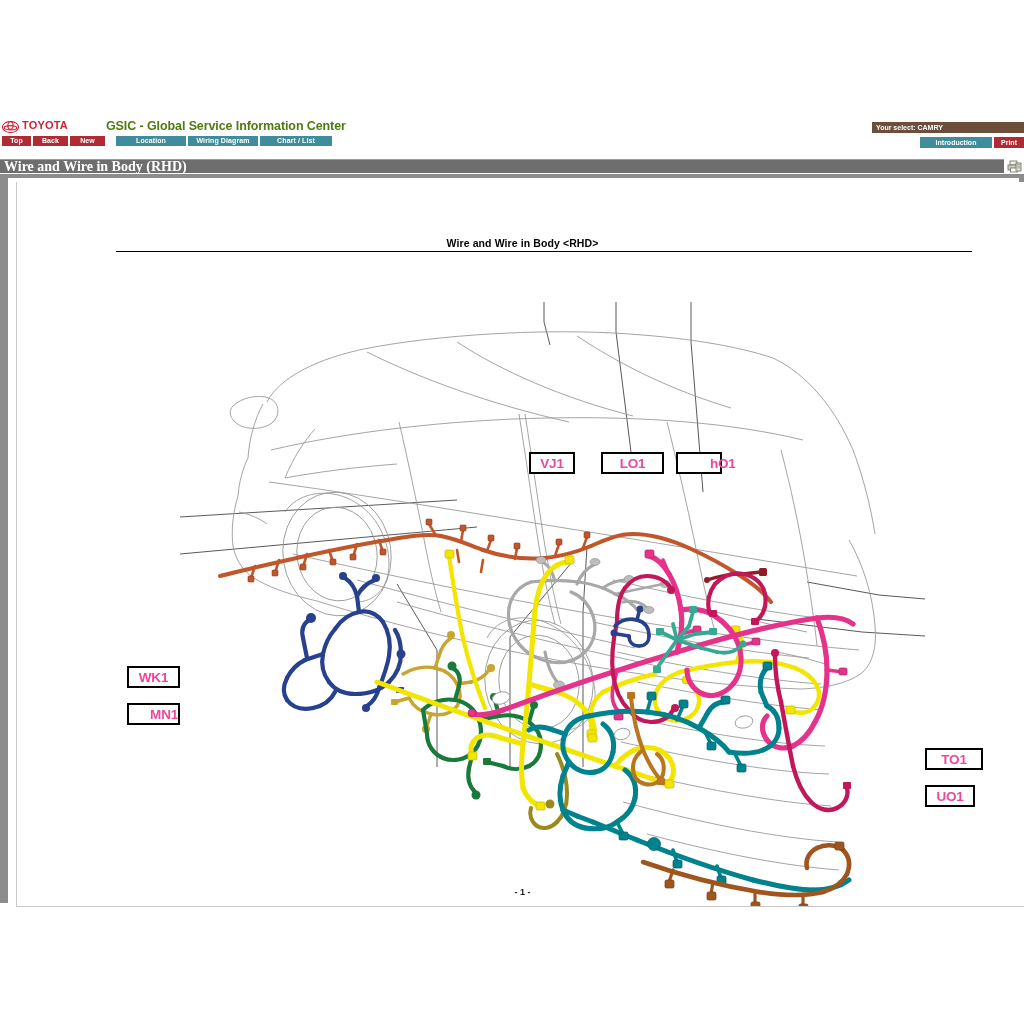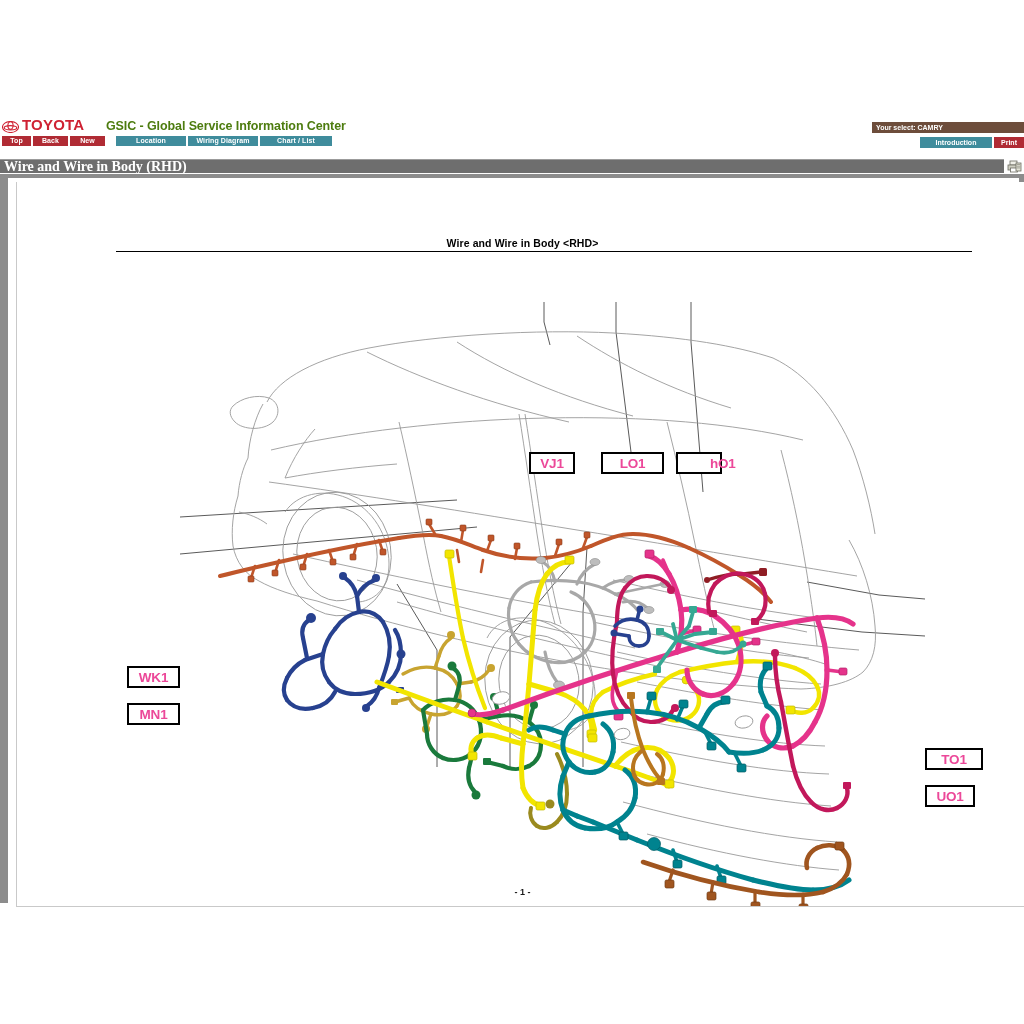--- a/index.html
+++ b/index.html
@@ -30,21 +30,21 @@
     left: 2px; top: 3px;
     display: flex;
     align-items: center;
     gap: 3px;
   }
   .toyota-mark {
     width: 17px; height: 12px;
     position: relative;
   }
   .toyota-wordmark {
-    font-size: 15px;
+    font-size: 11px;
     font-weight: bold;
     color: #cf2233;
     letter-spacing: 0.2px;
     line-height: 12px;
   }
 
   .gsic-title {
     position: absolute;
     left: 106px; top: 3px;
     font-size: 12.5px;
@@ -791,21 +791,21 @@
           </g>
 
         </svg>
       </div>
 
       <div class="callout-box" style="left:512px;top:270px;width:46px;">VJ1</div>
       <div class="callout-box" style="left:584px;top:270px;width:63px;">LO1</div>
       <div class="callout-box" style="left:659px;top:270px;width:46px;padding-left:32px;">hO1</div>
 
       <div class="callout-box" style="left:110px;top:484px;width:53px;">WK1</div>
-      <div class="callout-box" style="left:110px;top:521px;width:53px;">MN1</div>
+      <div class="callout-box" style="left:110px;top:521px;width:53px;text-align:right;">MN1</div>
 
       <div class="callout-box" style="left:908px;top:566px;width:58px;">TO1</div>
       <div class="callout-box" style="left:908px;top:603px;width:50px;">UO1</div>
 
       <div class="page-no">- 1 -</div>
 
     </div>
   </div>
 
 </div>

